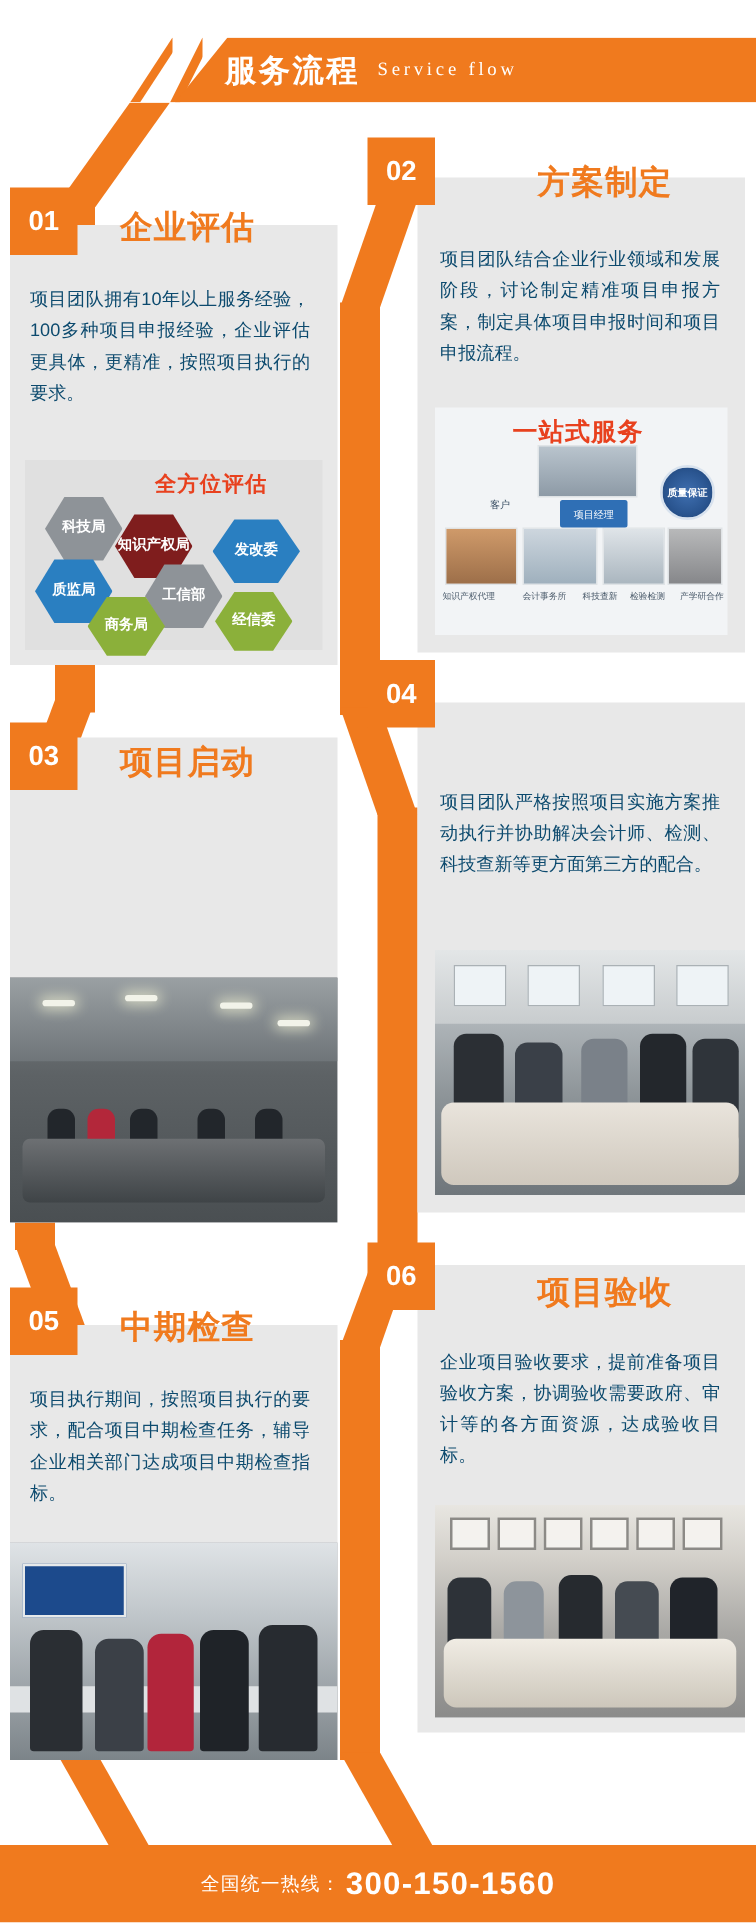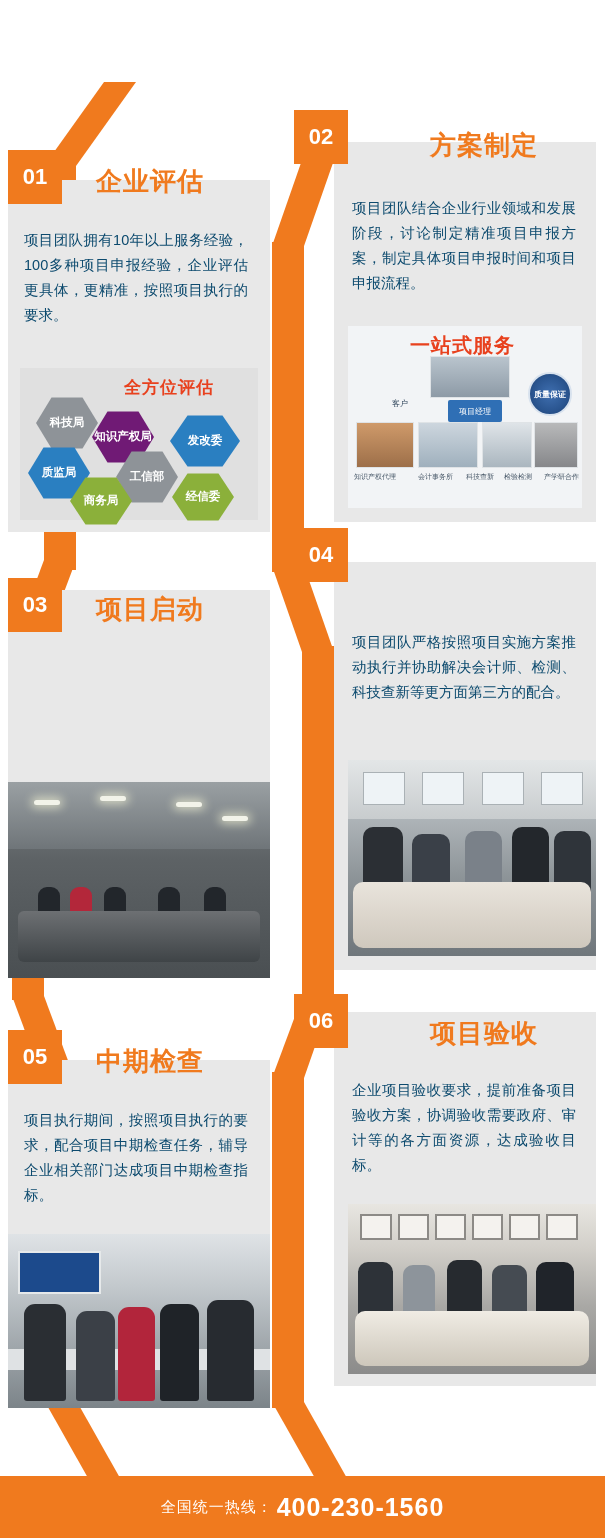--- a/index.html
+++ b/index.html
@@ -129,20 +129,29 @@
     display:flex;align-items:center;justify-content:center;gap:4px;color:#fff;
   }
   .ftr-label{font-size:15px;letter-spacing:1px;}
   .ftr-phone{font-size:25px;font-weight:bold;letter-spacing:1px;}
 </style>
 </head>
 <body>
 
 <div class="page">
 
+  <div class="header">
+    <div class="hdr-slash1"></div>
+    <div class="hdr-slash2"></div>
+    <div class="hdr-band"></div>
+    <div class="hdr-inner">
+      <span class="hdr-cn">服务流程</span>
+      <span class="hdr-en">Service flow</span>
+    </div>
+  </div>
 
   <div class="rib" style="left:44px;top:82px;width:92px;height:84px;clip-path:polygon(92px 0,60px 0,0 84px,32px 84px);"></div>
   <div class="rib" style="left:44px;top:160px;width:32px;height:410px;"></div>
   <div class="rib" style="left:12px;top:560px;width:64px;height:86px;clip-path:polygon(64px 0,32px 0,0 86px,32px 86px);"></div>
   <div class="rib" style="left:12px;top:640px;width:32px;height:360px;"></div>
   <div class="rib" style="left:12px;top:996px;width:64px;height:86px;clip-path:polygon(32px 0,0 0,32px 86px,64px 86px);"></div>
   <div class="rib" style="left:44px;top:1076px;width:32px;height:330px;"></div>
   <div class="rib" style="left:44px;top:1400px;width:76px;height:78px;clip-path:polygon(32px 0,0 0,44px 78px,76px 78px);"></div>
 
   <div class="rib" style="left:272px;top:160px;width:62px;height:86px;clip-path:polygon(30px 0,62px 0,32px 86px,0 86px);"></div>
@@ -154,21 +163,21 @@
   <div class="rib" style="left:272px;top:1402px;width:76px;height:78px;clip-path:polygon(0 0,32px 0,76px 78px,44px 78px);"></div>
 
   <div class="card" style="left:8px;top:180px;width:262px;height:352px;"></div>
   <div class="badge" style="left:8px;top:150px;">01</div>
   <div class="card-title" style="left:96px;top:164px;">企业评估</div>
   <div class="card-body" style="left:24px;top:228px;width:224px;">项目团队拥有10年以上服务经验，100多种项目申报经验，企业评估更具体，更精准，按照项目执行的要求。</div>
 
   <div class="infog" style="left:20px;top:368px;width:238px;height:152px;">
     <div class="infog-title" style="left:104px;top:8px;">全方位评估</div>
     <div class="hex" style="left:16px;top:28px;width:62px;height:54px;background:#8e9398;">科技局</div>
-    <div class="hex" style="left:72px;top:42px;width:62px;height:54px;background:#701a75;">知识产权局</div>
+    <div class="hex" style="left:72px;top:42px;width:62px;height:54px;background:#7f1d1d;">知识产权局</div>
     <div class="hex" style="left:150px;top:46px;width:70px;height:54px;background:#2a7fc1;">发改委</div>
     <div class="hex" style="left:8px;top:78px;width:62px;height:54px;background:#2a7fc1;">质监局</div>
     <div class="hex" style="left:96px;top:82px;width:62px;height:54px;background:#8e9398;">工信部</div>
     <div class="hex" style="left:50px;top:108px;width:62px;height:50px;background:#8bb03a;">商务局</div>
     <div class="hex" style="left:152px;top:104px;width:62px;height:50px;background:#8bb03a;">经信委</div>
   </div>
 
   <div class="card" style="left:334px;top:142px;width:262px;height:380px;"></div>
   <div class="badge" style="left:294px;top:110px;">02</div>
   <div class="card-title" style="left:430px;top:128px;">方案制定</div>
@@ -270,17 +279,17 @@
       <div class="p" style="left:58%;top:36%;width:14%;height:42%;background:#454b52;"></div>
       <div class="p" style="left:76%;top:34%;width:15%;height:44%;background:#20242a;"></div>
       <div class="tbl"></div>
     </div>
   </div>
 
   <div class="footer">
     <div class="ftr-band"></div>
     <div class="ftr-txt">
       <span class="ftr-label">全国统一热线：</span>
-      <span class="ftr-phone">400-230-1560</span>
+      <span class="ftr-phone">300-150-1560</span>
     </div>
   </div>
 
 </div>
 
 </body></html>

